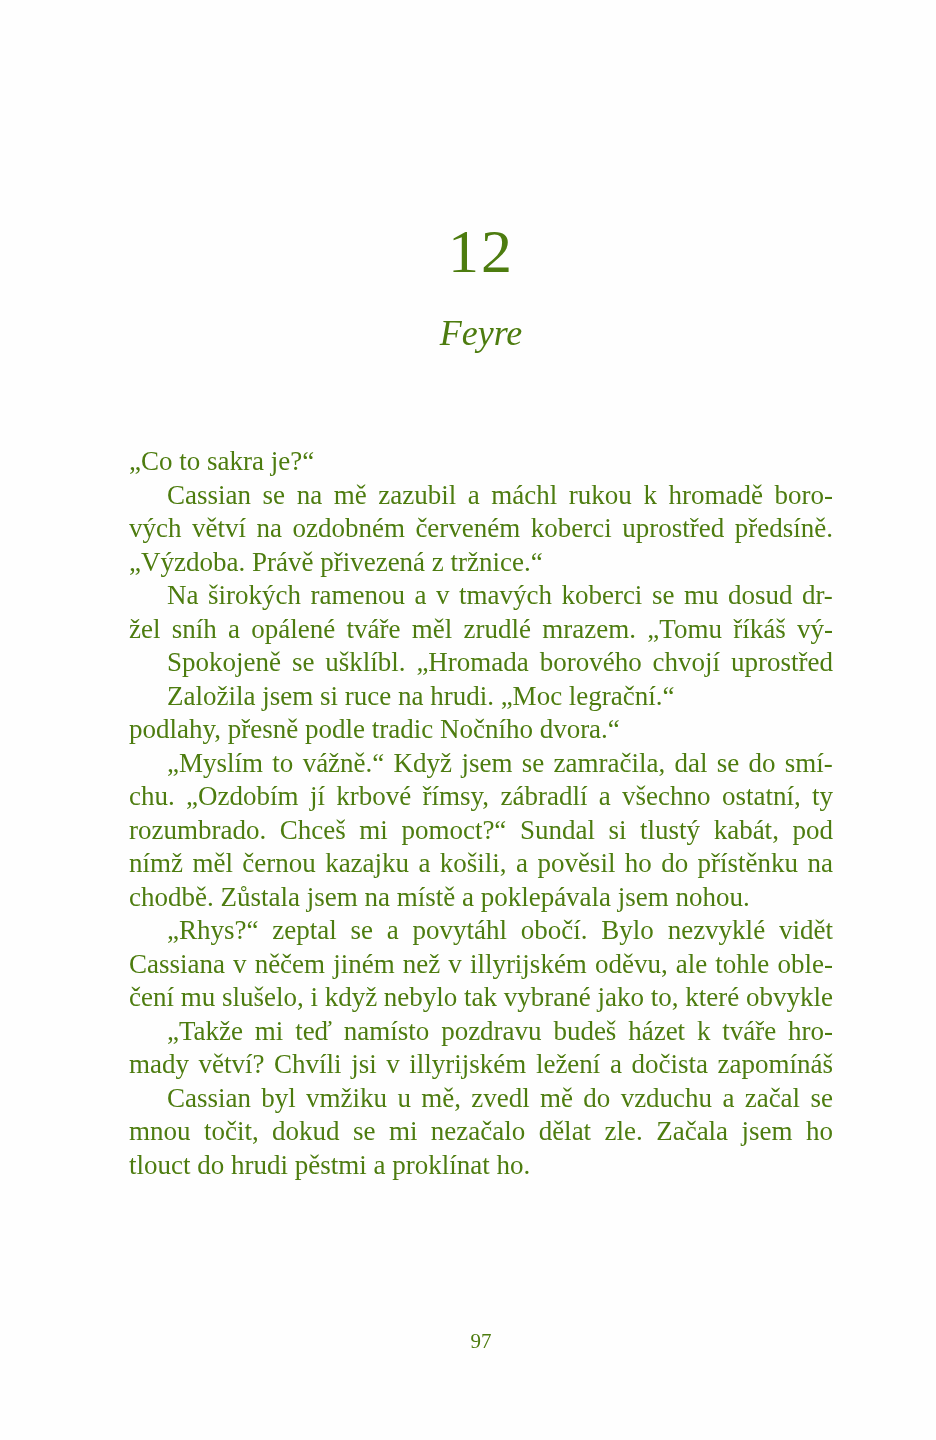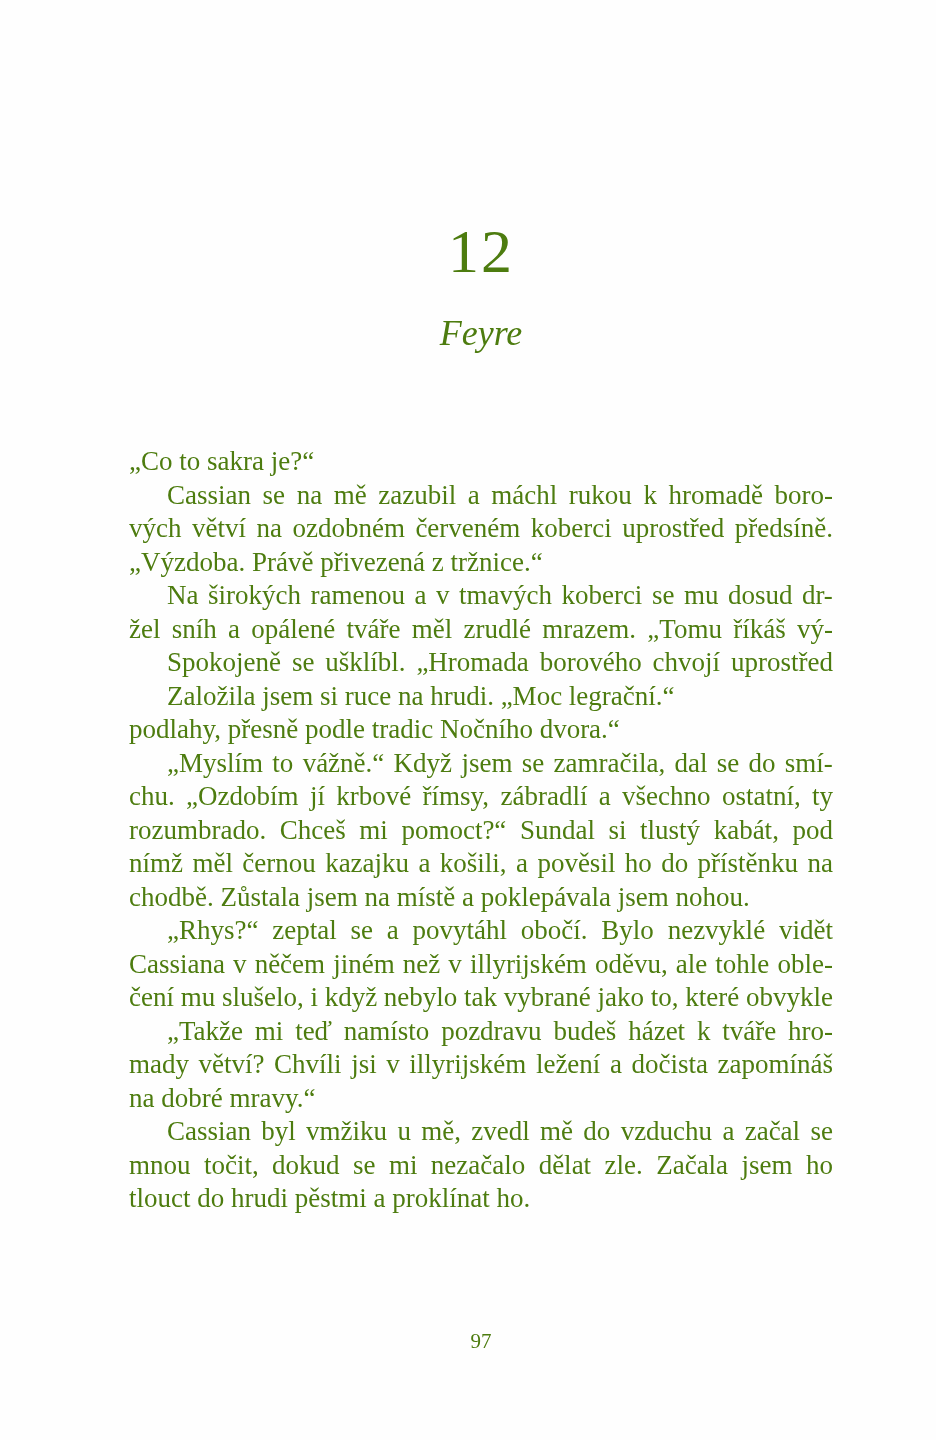--- a/index.html
+++ b/index.html
@@ -244,21 +244,20 @@
         <span>větví?</span>
         <span>Chvíli</span>
         <span>jsi</span>
         <span>v</span>
         <span>illyrijském</span>
         <span>ležení</span>
         <span>a</span>
         <span>dočista</span>
         <span>zapomínáš</span>
       </div>
-      <div class="line last">na dobré mravy.“</div>
       <div class="line indent">
         <span>Cassian</span>
         <span>byl</span>
         <span>vmžiku</span>
         <span>u</span>
         <span>mě,</span>
         <span>zvedl</span>
         <span>mě</span>
         <span>do</span>
         <span>vzduchu</span>

